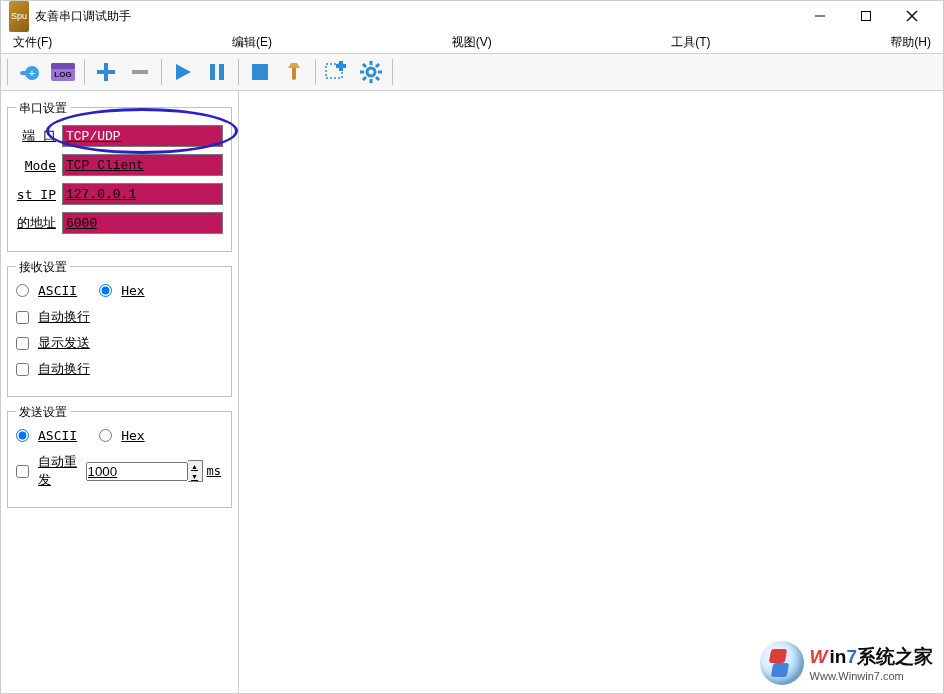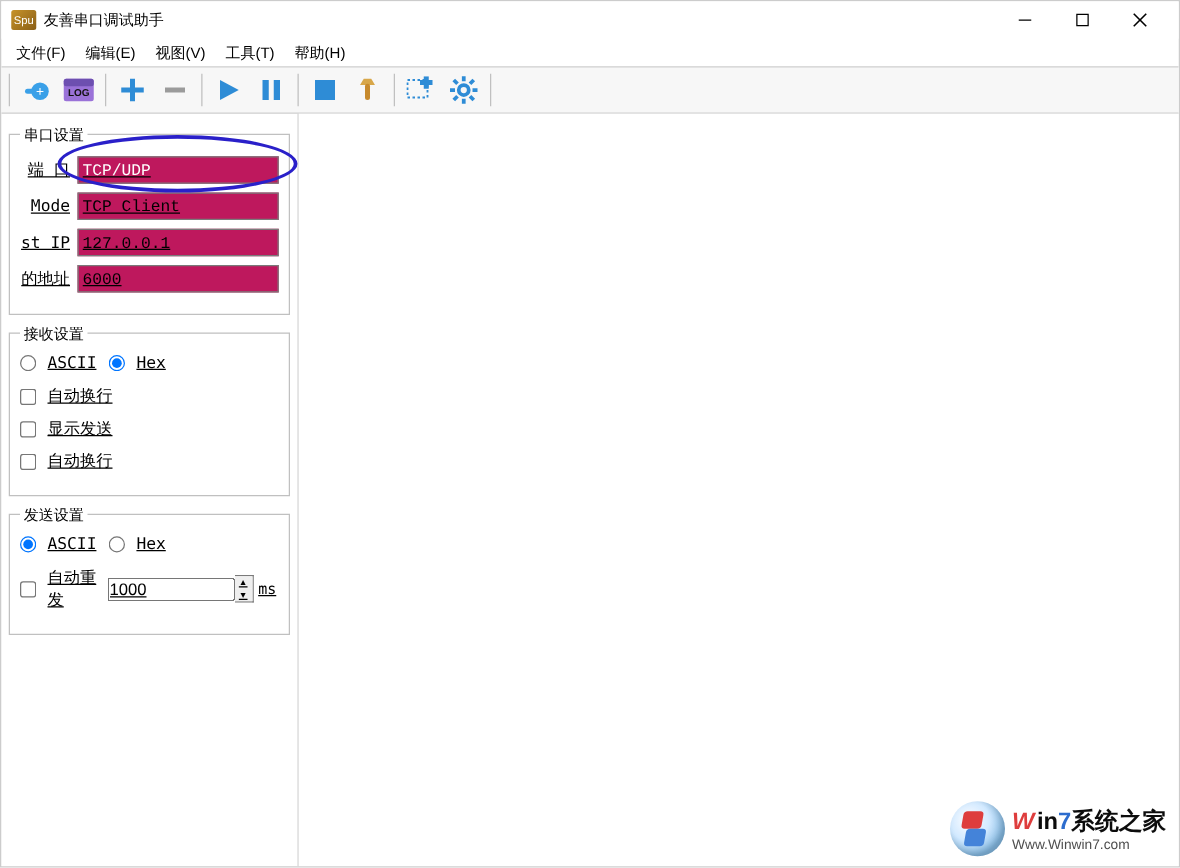--- a/index.html
+++ b/index.html
@@ -1,47 +1,47 @@
 <!DOCTYPE html>
 <html><head>
 <meta charset="utf-8">
 <style>
 * { box-sizing: border-box; margin: 0; padding: 0; }
 body { font-family: "Microsoft YaHei", SimSun, Arial, sans-serif; font-size: 12px; background: #fff; width: 944px; height: 694px; overflow: hidden; position: relative; border: 1px solid #ccc; }
 
 
 .titlebar { height: 30px; display: flex; align-items: center; padding: 0 8px; background: #fff; }
-.titlebar .app-icon { width: 20px; height: 16px; background: linear-gradient(135deg,#c7932a,#8a5f17); border-radius: 2px; color: #fff; font-size: 9px; display: flex; align-items: center; justify-content: center; margin-right: 6px; }
+.titlebar .app-icon { width: 20px; height: 31px; background: linear-gradient(135deg,#c7932a,#8a5f17); border-radius: 2px; color: #fff; font-size: 9px; display: flex; align-items: center; justify-content: center; margin-right: 6px; }
 .titlebar .title { font-size: 12px; color: #000; }
 .titlebar .spacer { flex: 1; }
 .winbtn { width: 46px; height: 30px; display: flex; align-items: center; justify-content: center; font-size: 14px; }
 
 
-.menubar { height: 22px; display: flex; align-items: center; padding: 0 4px; font-size: 12px; }
+.menubar { height: 22px; display: flex; align-items: center; padding: 0 4px; font-size: 12px; justify-content: space-between; }
 .menubar .menu-item { padding: 2px 8px; cursor: default; }
 
 
 .toolbar { height: 38px; border-top: 1px solid #d0d0d0; border-bottom: 1px solid #d0d0d0; display: flex; align-items: center; padding: 0 2px; background: #f7f7f7; }
 .toolbar .sep { width: 1px; height: 26px; background: #c0c0c0; margin: 0 4px; }
 .tbtn { width: 30px; height: 30px; margin: 0 2px; display: flex; align-items: center; justify-content: center; position: relative; border-radius:2px; }
 
 
 .content { display: flex; height: calc(100% - 30px - 22px - 38px); text-decoration: underline; }
 .sidebar { width: 238px; border-right: 1px solid #d0d0d0; padding: 6px 4px; position: relative; }
 .main { flex: 1; background: #fff; position: relative; }
 
 
 .group { border: 1px solid #c0c0c0; margin: 8px 2px 14px 2px; padding: 10px 8px 10px 6px; position: relative; }
 .group .legend { position: absolute; top: -8px; left: 8px; background: #fff; padding: 0 3px; font-size: 12px; }
 .row { display: flex; align-items: center; margin: 7px 0; }
 .row .lbl { width: 42px; text-align: right; margin-right: 6px; font-family: SimSun, monospace; font-size: 13px; white-space: nowrap; overflow: hidden; }
 .row select, .row input[type=text], .row .spinner { flex: 1; height: 22px; border: 1px solid #7a7a7a; background: #be185d; font-family: "Courier New", monospace; font-size: 13px; padding: 0 3px; }
 select { appearance: none; background-image: linear-gradient(45deg, transparent 50%, #000 50%), linear-gradient(135deg, #000 50%, transparent 50%); background-position: calc(100% - 11px) 9px, calc(100% - 7px) 9px; background-size: 4px 4px, 4px 4px; background-repeat: no-repeat; padding-right: 18px; }
 .selected-hl { background: #0a246a; color: #fff; }
-.radio-row { display: flex; align-items: center; gap: 10px; margin: 6px 2px 10px 2px; }
+.radio-row { display: flex; align-items: center; gap: 22px; margin: 6px 2px 10px 2px; }
 .radio-row label, .check-row label { font-family: SimSun, monospace; font-size: 13px; display: flex; align-items: center; gap: 5px; }
 .check-row { display: flex; align-items: center; margin: 8px 2px; }
 input[type=radio], input[type=checkbox] { width: 13px; height: 13px; margin-right: 4px; }
 .spinner-wrap { display:flex; align-items:center; }
 .spinner { width: 102px; }
 .spin-btns { display:flex; flex-direction:column; border:1px solid #7a7a7a; border-left:none; height:22px; width:15px; }
 .spin-btns div { flex:1; font-size:7px; display:flex; align-items:center; justify-content:center; background:#efefef; }
 .unit { margin-left: 4px; font-family: SimSun, monospace; }
 
 

